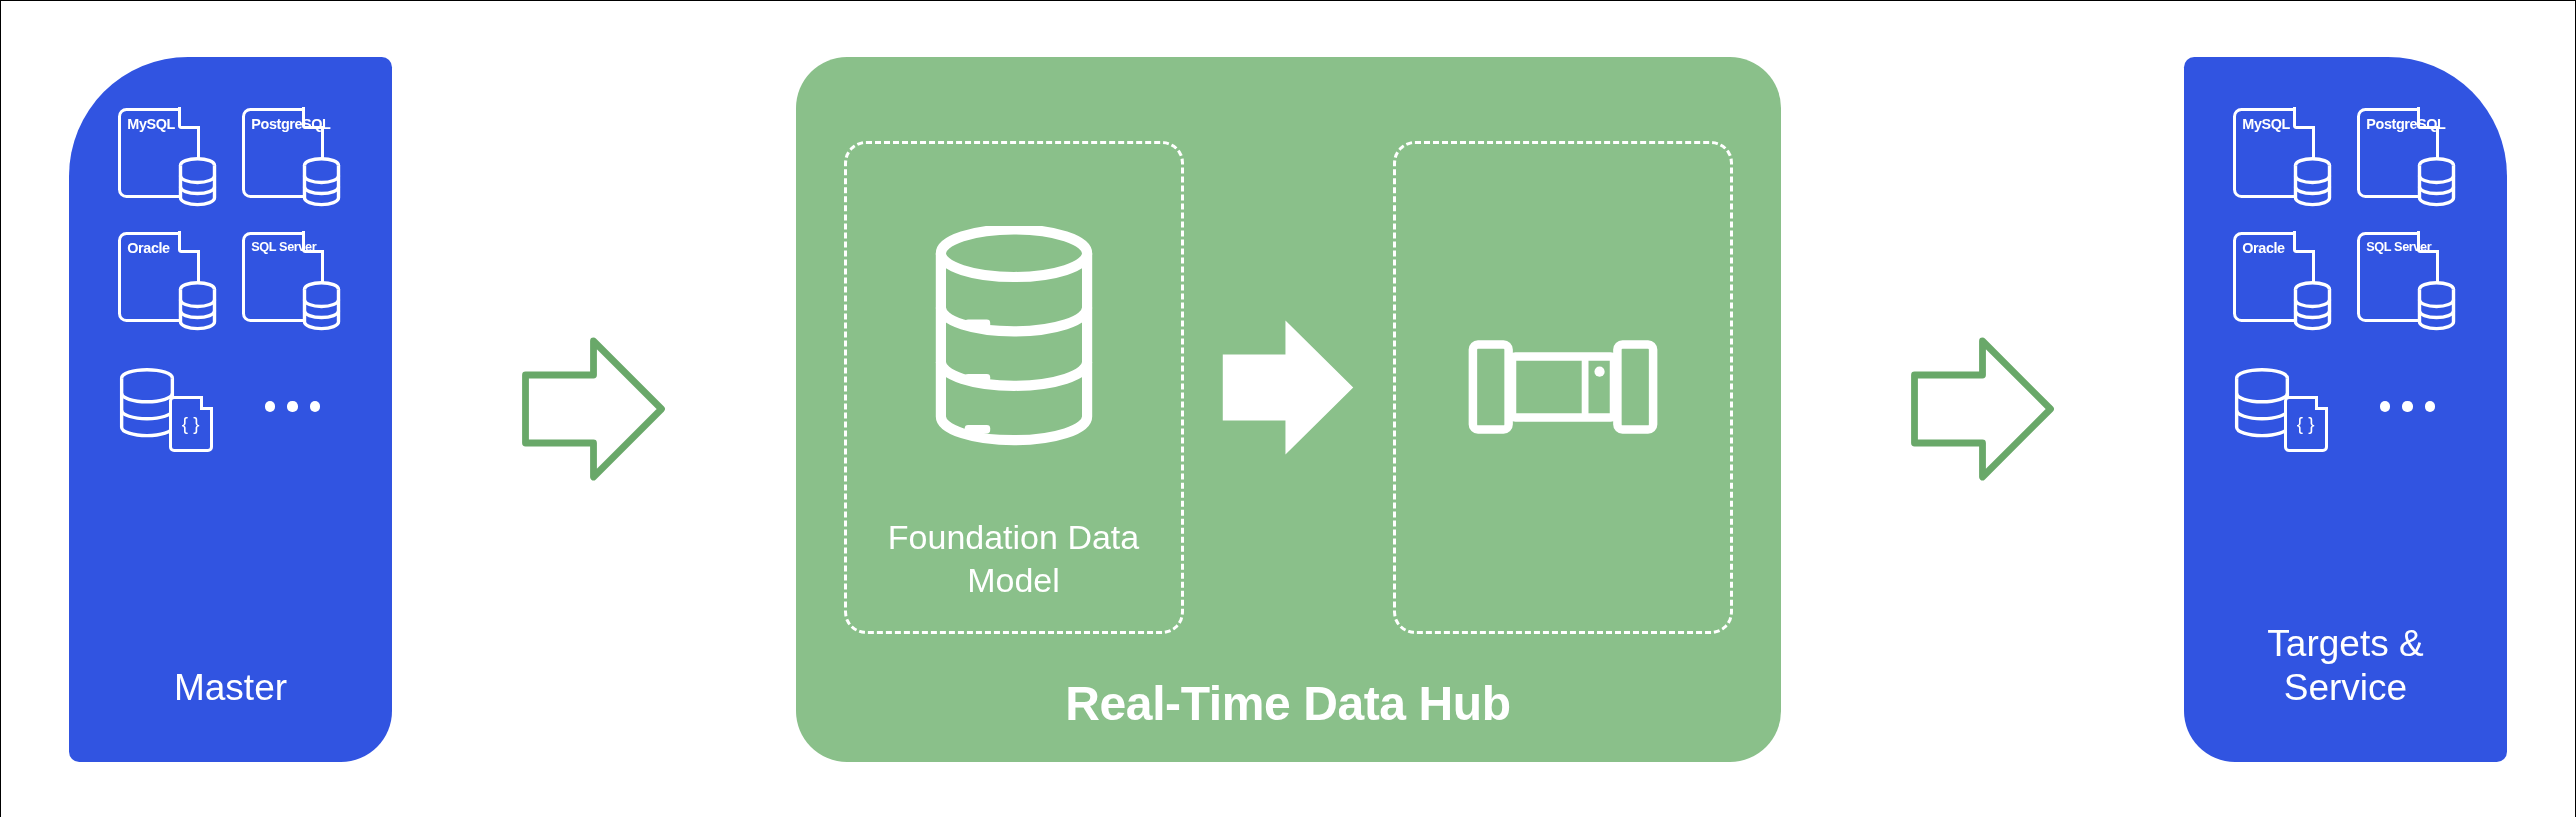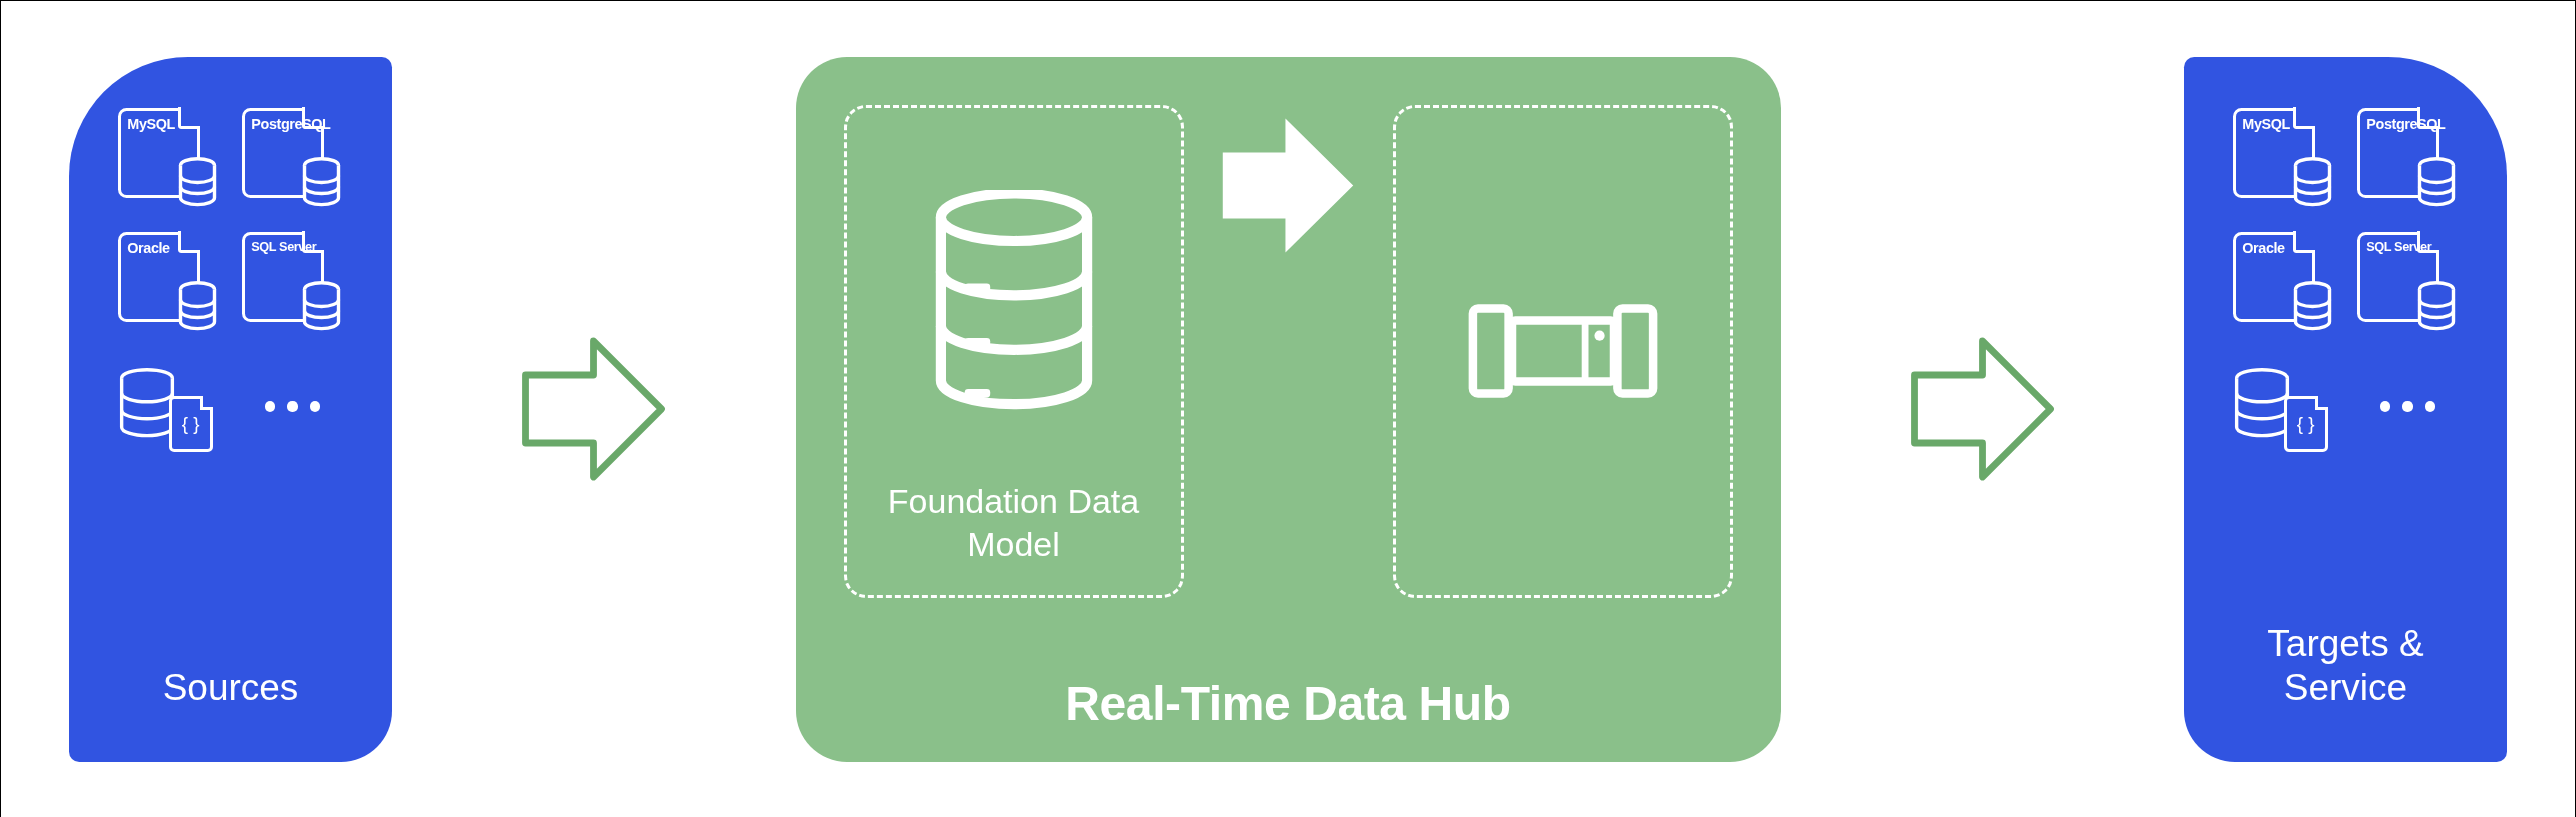--- a/index.html
+++ b/index.html
@@ -149,21 +149,21 @@
     height: 705px;
     background: #8ac08a;
     border-radius: 51px;
     padding: 48px 48px 31px 48px;
     display: flex;
     flex-direction: column;
     align-items: center;
   }
   .hub-row {
     display: flex;
-    align-items: flex-start;
+    align-items: center;
     justify-content: space-between;
     width: 100%;
     flex: 1;
   }
   .stage {
     width: 340px;
     height: 493px;
     border: 3.4px dashed #fff;
     border-radius: 22px;
     display: flex;
@@ -272,21 +272,21 @@
         <div class="page"><div class="notch"></div>{ }</div>
       </div>
       <div class="ellipsis-tile">
         <div class="dots">
             <div class="dot"></div>
             <div class="dot"></div>
             <div class="dot"></div>
           </div>
       </div>
     </div>
-    <div class="side-title">Sources</div>
+    <div class="side-title">Master</div>
   </div>
 
   <svg class="arrow-out" viewBox="0 0 180 200">
     <path d="M10 60 L90 60 L90 20 L170 100 L90 180 L90 140 L10 140 Z" fill="#fff" stroke="#69a869" stroke-width="8" stroke-linejoin="round"></path>
   </svg>
 
   <div class="hub">
     <div class="hub-row">
       <div class="stage">
         <div class="stage-icon">

